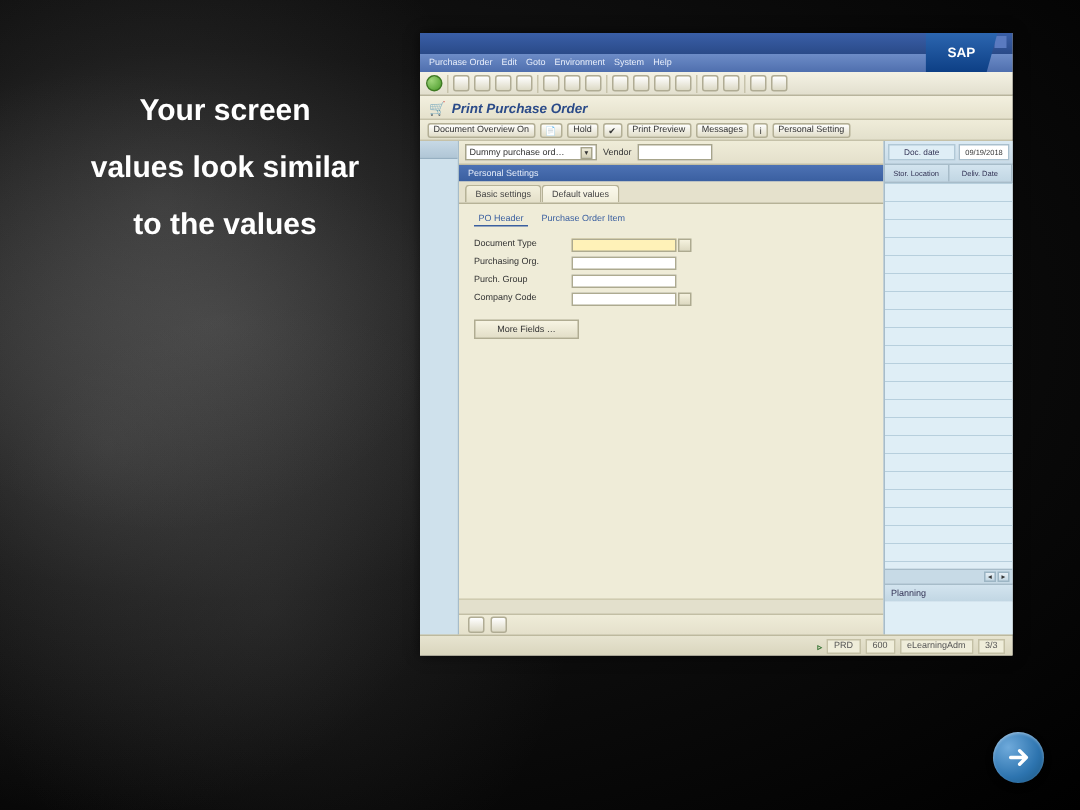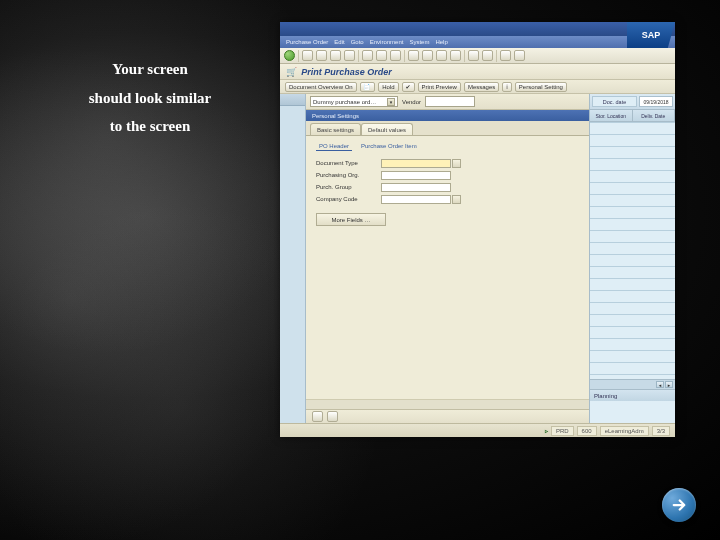--- a/index.html
+++ b/index.html
@@ -25,22 +25,22 @@
       radial-gradient(circle at 10% 55%, rgba(160,160,160,0.18), transparent 35%),
       radial-gradient(circle at 25% 75%, rgba(150,150,150,0.12), transparent 30%);
   }
   .caption {
     position: absolute;
     top: 55px;
     left: 35px;
     width: 230px;
     color: #fff;
     text-align: center;
-    font-family: Liberation Serif, serif;
-    font-size: 15px;
+    font-family: Liberation Sans, sans-serif;
+    font-size: 20px;
     line-height: 1.9;
     font-weight: bold;
   }
   .sap-shot {
     position: absolute;
     top: 22px;
     left: 280px;
     width: 395px;
     height: 415px;
     background: #e8e4d5;
@@ -66,21 +66,21 @@
     background: linear-gradient(#6d8cc7,#4f6fae);
     color: #e8eefb;
     display: flex;
     align-items: center;
     gap: 6px;
     padding: 0 6px;
     font-size: 6px;
     position: relative;
   }
   .sap-logo {
-    position: absolute; right: 0; top: -14px; height: 26px; width: 48px;
+    position: absolute; right: 10px; top: -14px; height: 26px; width: 48px;
     background: linear-gradient(#2c66b0,#0d3f85);
     color: #fff; font-weight: bold; font-size: 9px;
     display:flex; align-items:center; justify-content:center;
     clip-path: polygon(0 0,100% 0,85% 100%,0 100%);
   }
   .sap-toolbar {
     height: 16px;
     background: linear-gradient(#f4f2e4,#e2dfce);
     border-bottom: 1px solid #b8b49c;
     display: flex; align-items:center; gap:3px; padding: 0 4px;
@@ -163,22 +163,22 @@
   .next-btn svg { width:18px; height:18px; }
 </style>
 </head>
 <body>
 
 <div class="slide">
   <div class="smoke"></div>
 
   <div class="caption">
     <div>Your screen</div>
-    <div>should look similar</div>
-    <div>to the screen</div>
+    <div>values look similar</div>
+    <div>to the values</div>
   </div>
 
   <div class="sap-shot">
     <div class="sap-titlebar">
       <span></span>
       <span class="win-icons"><span></span><span></span><span></span></span>
     </div>
     <div class="sap-menubar">
       <span>Purchase Order</span>
       <span>Edit</span>

